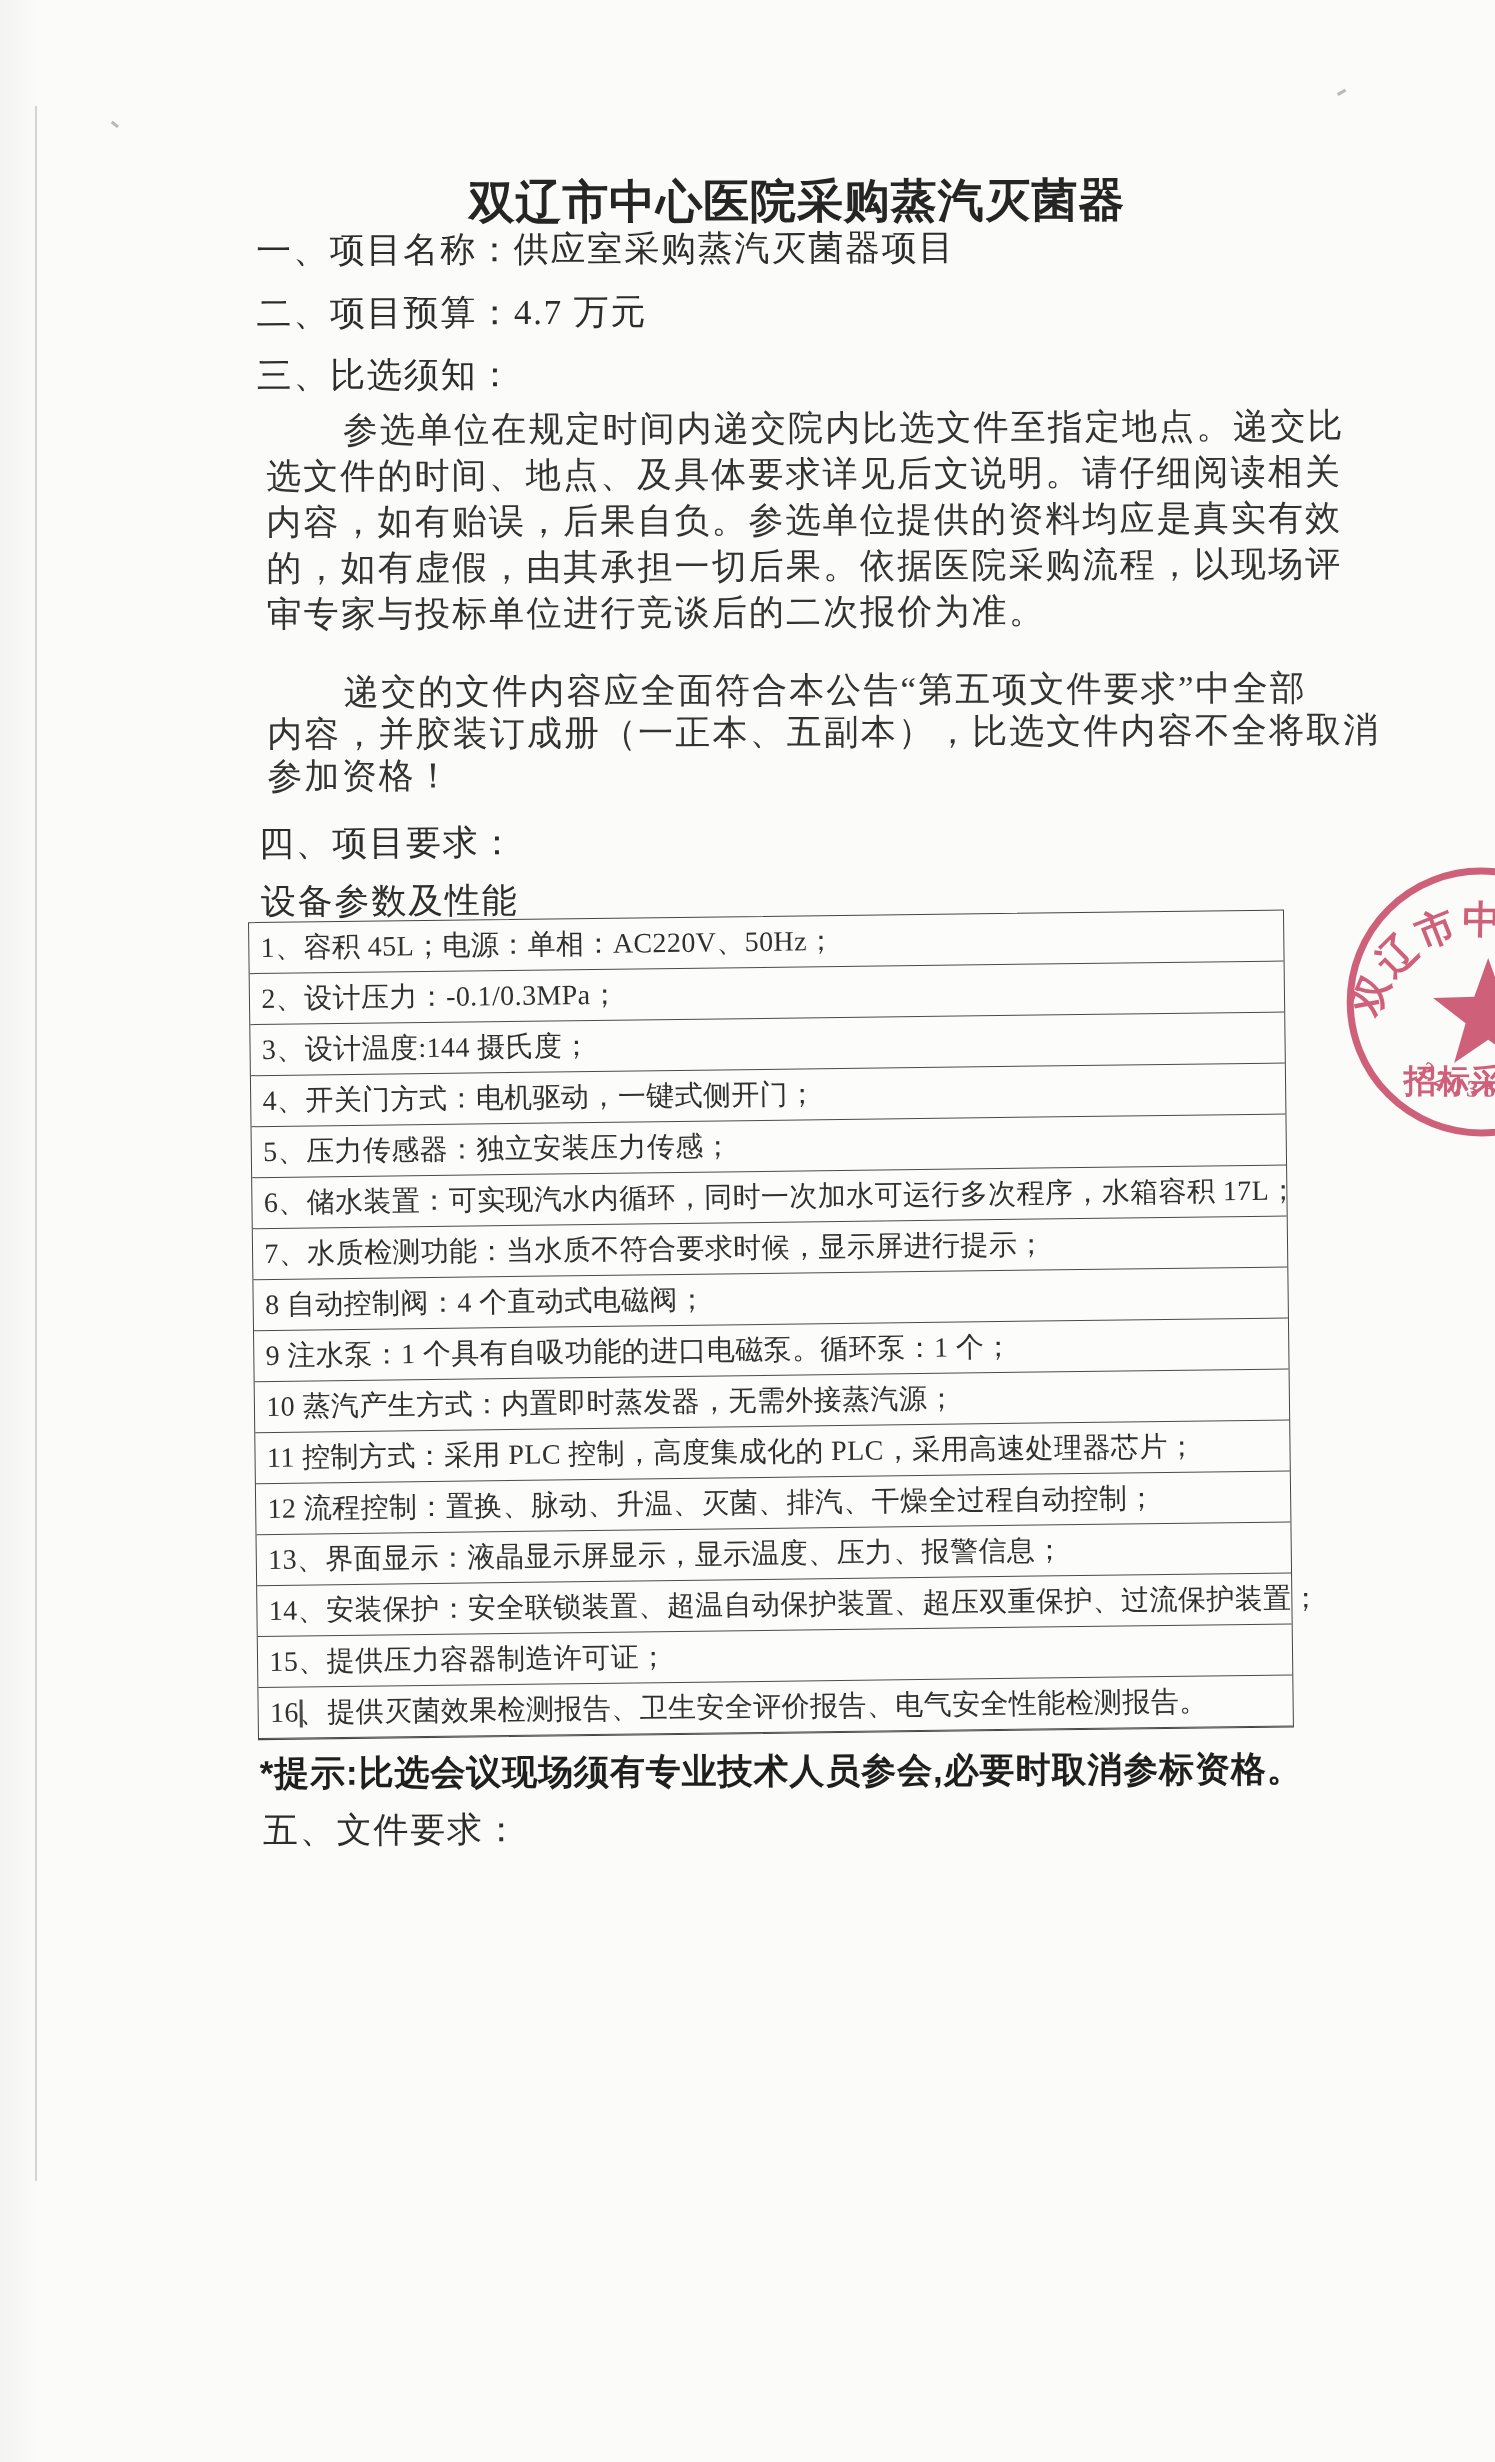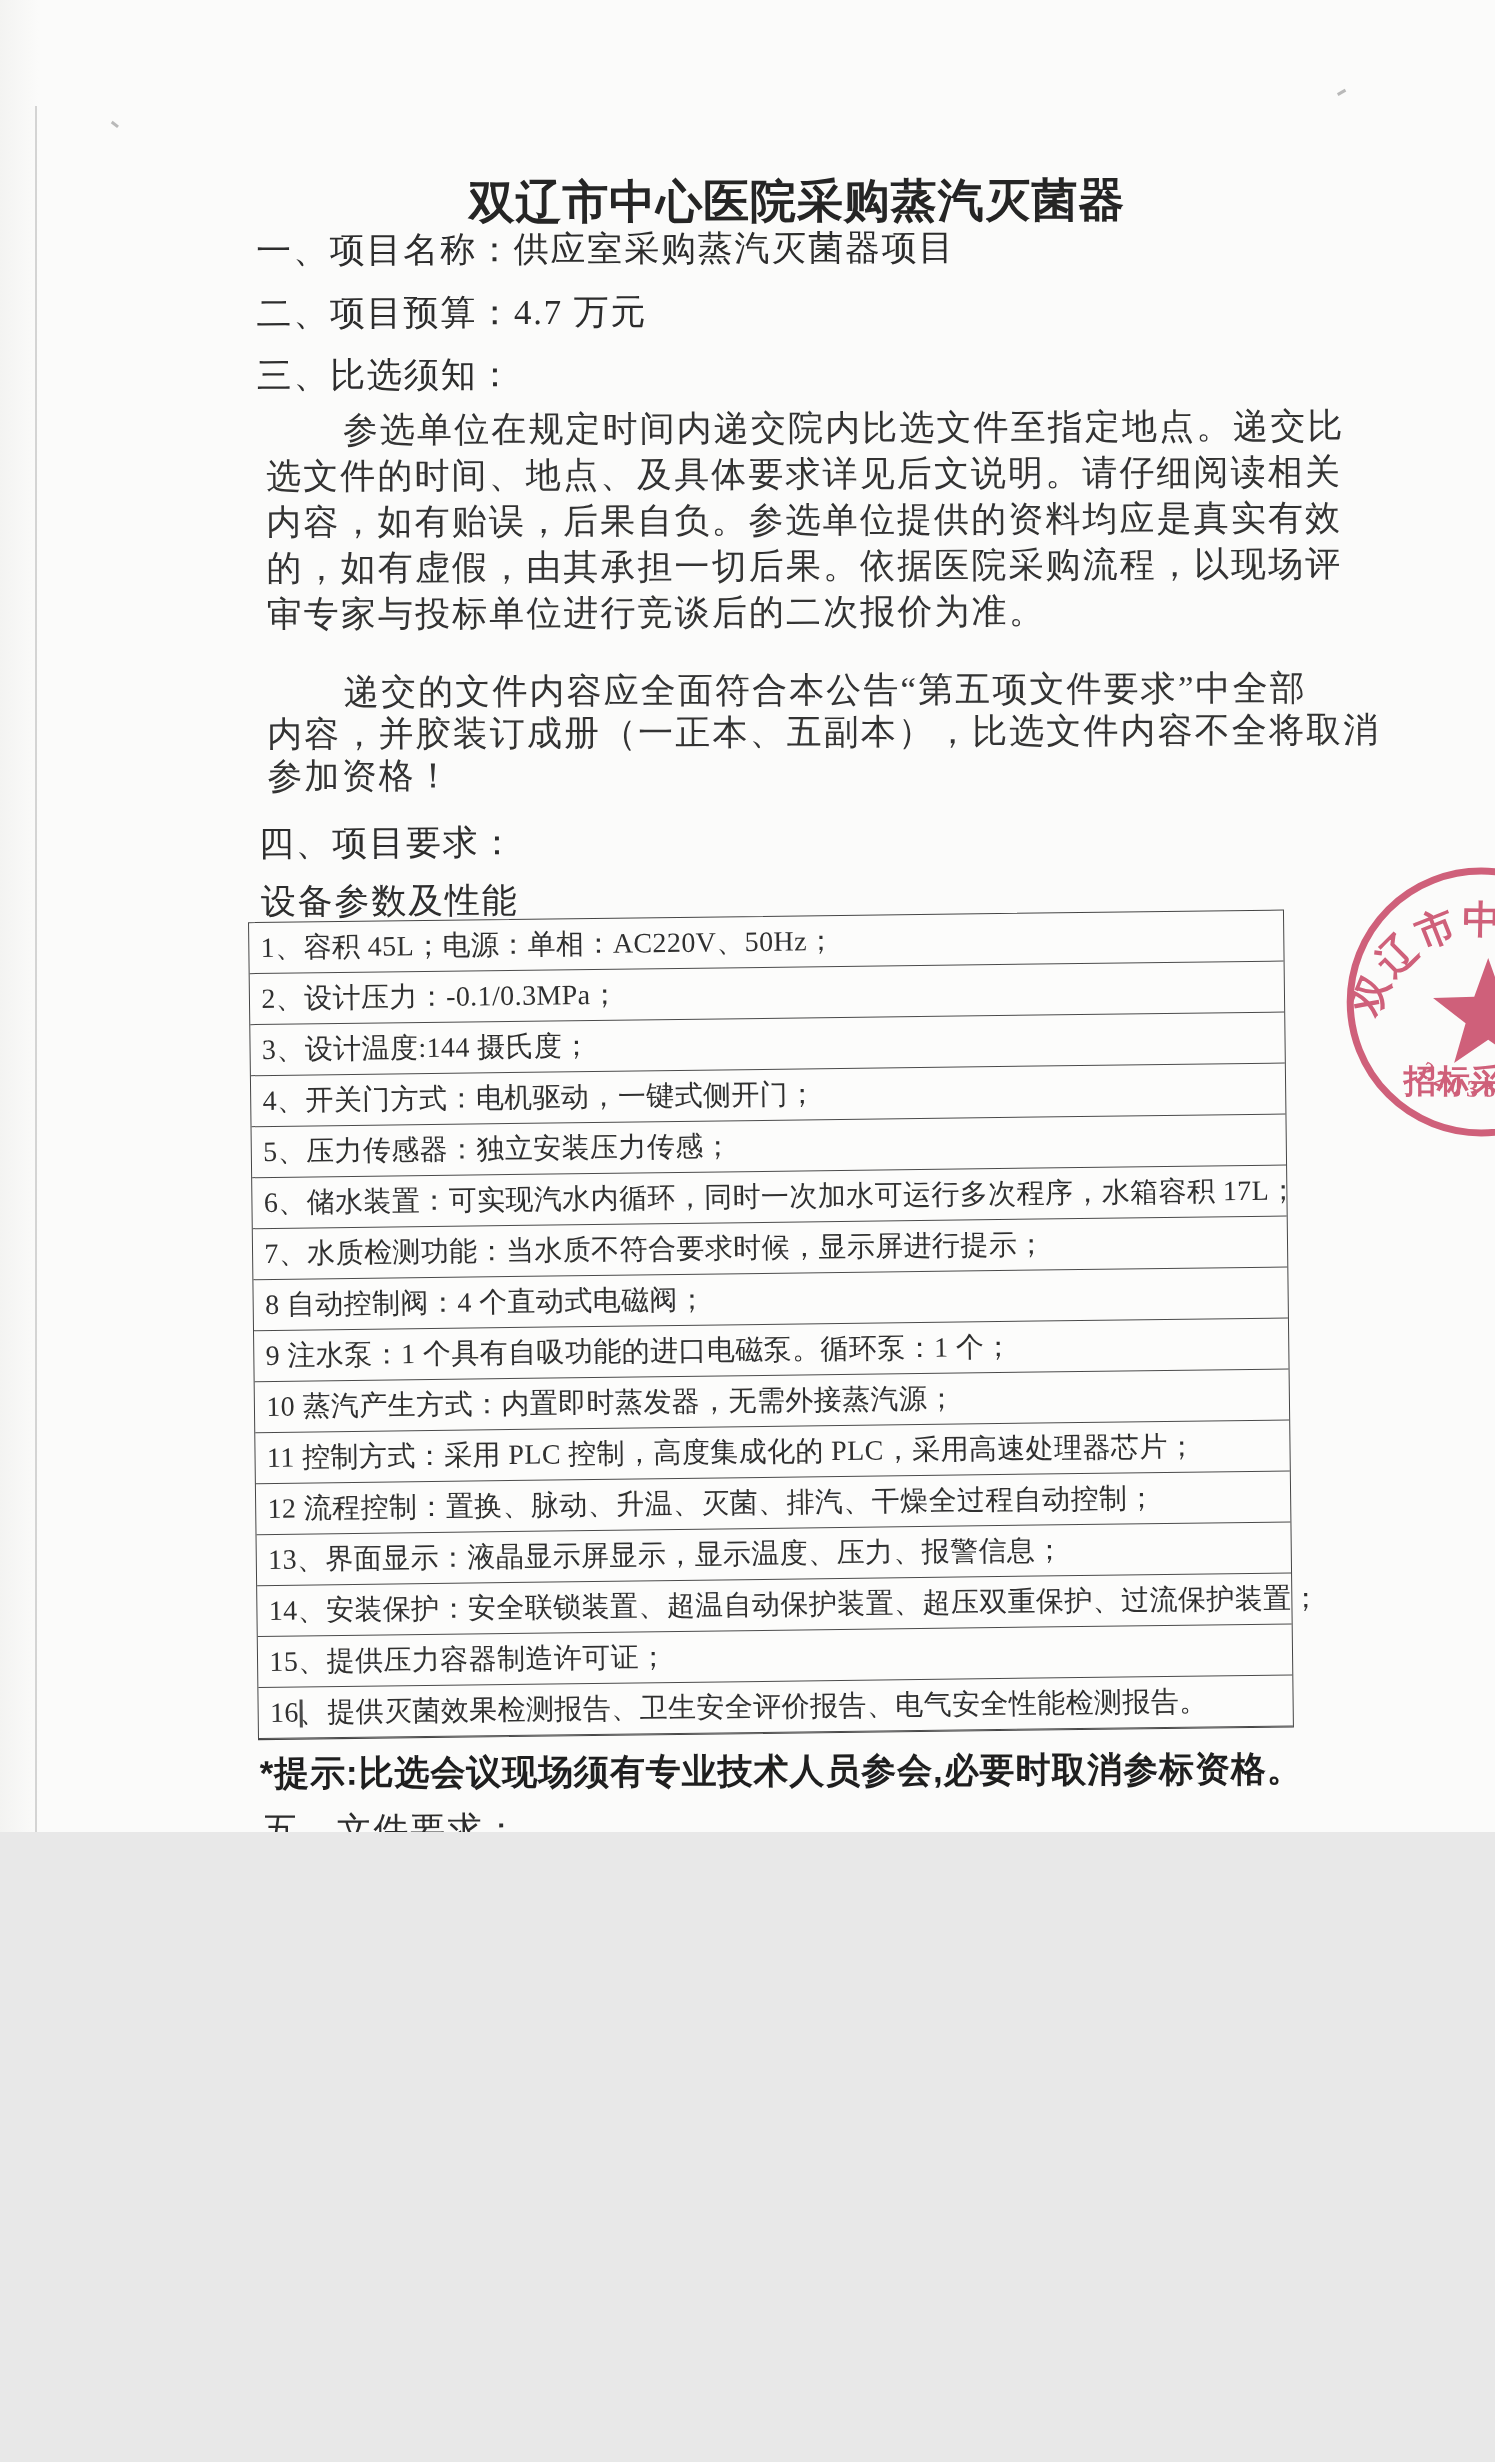--- a/index.html
+++ b/index.html
@@ -1,17 +1,17 @@
 <!DOCTYPE html>
 <html style="font-size:14px"><head>
 <meta charset="utf-8">
 <style>
   html,body{margin:0;padding:0;background:#e8e8e8;}
   .page{
-    position:relative; width:1495px; height:1832px;
+    position:relative; width:1495px; height:2462px;
     background:#fbfbfa; overflow:hidden;
     font-family:"Liberation Serif","DejaVu Serif",serif;
     color:#2e2e2e;
   }
   .edge-shade{position:absolute;left:0;top:0;width:39px;height:100%;
     background:linear-gradient(to right,#f0f0ee,#fbfbfa);opacity:.7;}
   .edge-hairline{position:absolute;left:35px;top:106px;width:1.8px;height:2075px;
     background:rgba(140,140,140,.35);}
   .speck{position:absolute;background:rgba(120,120,120,.5);}
   .speck.tl{left:111px;top:123px;width:8px;height:2.6px;transform:rotate(38deg);}

